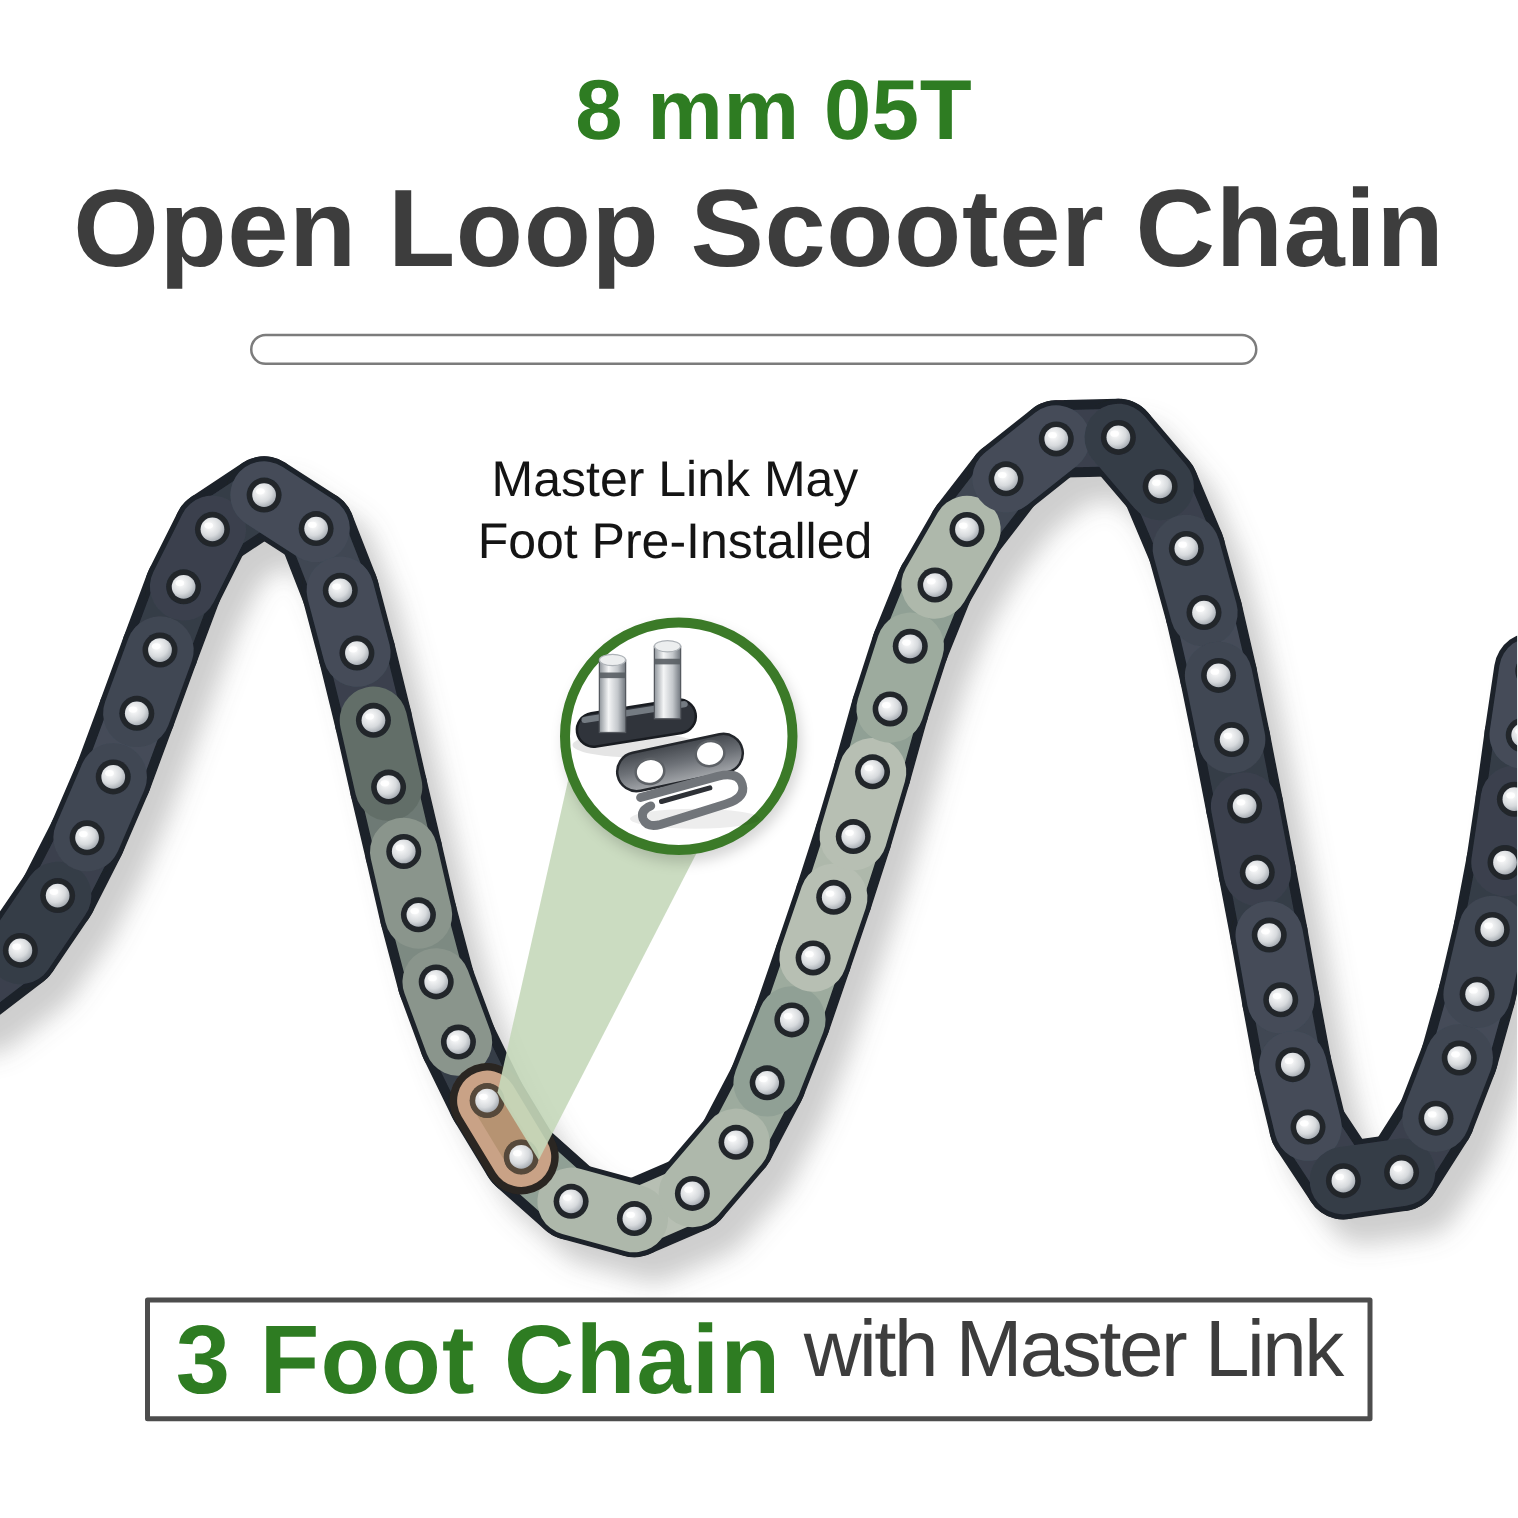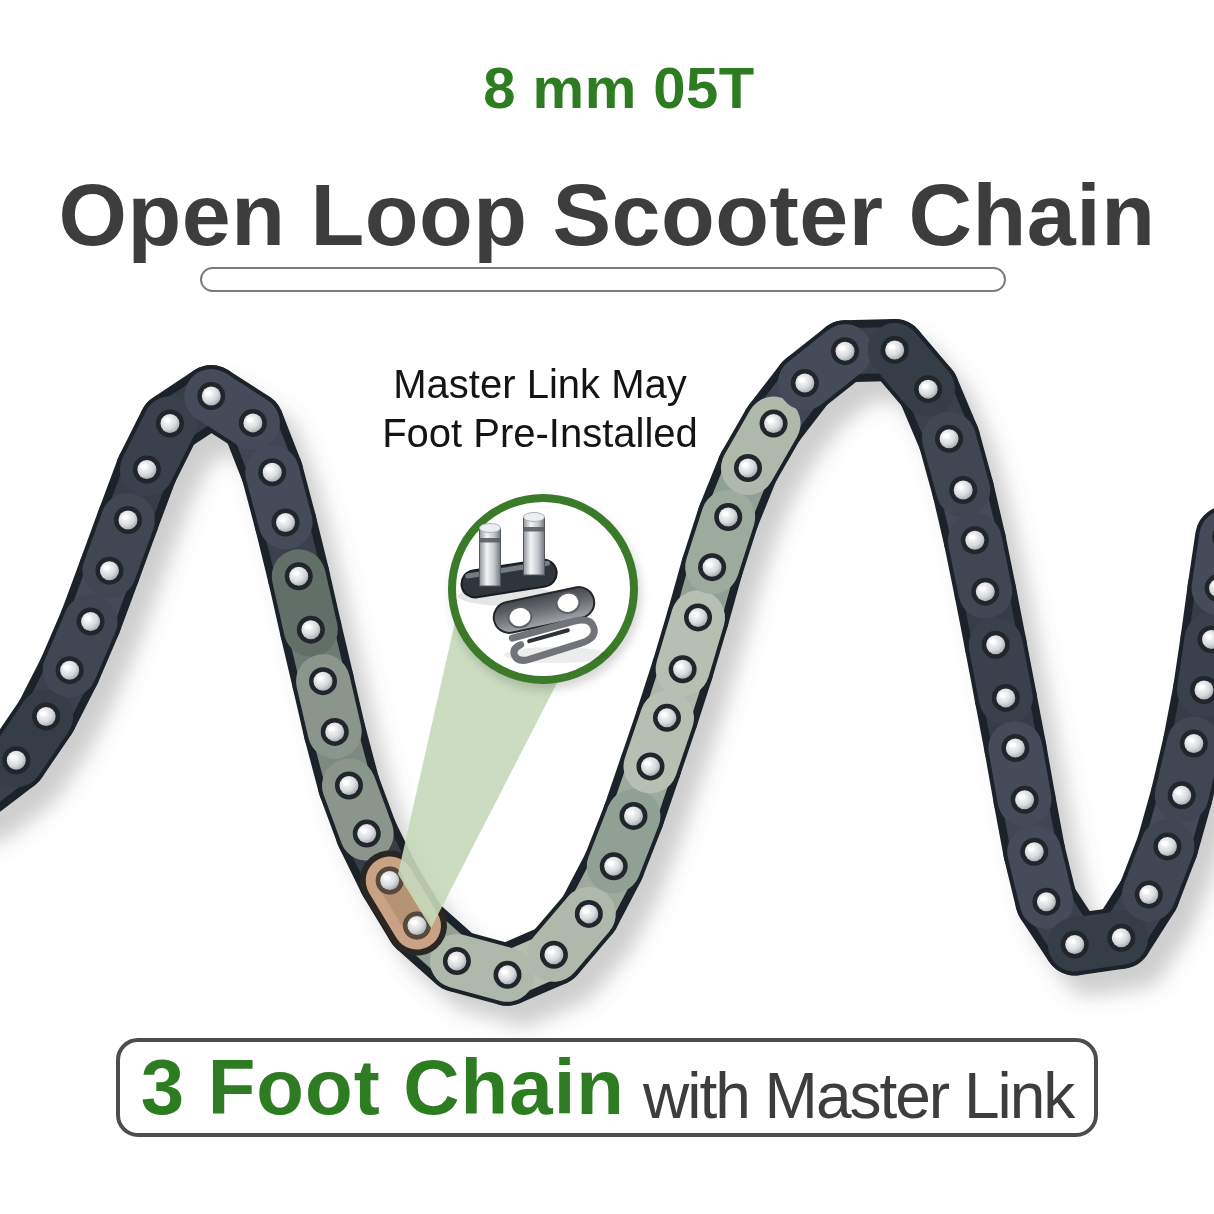--- a/index.html
+++ b/index.html
@@ -5,24 +5,24 @@
   * { margin:0; padding:0; box-sizing:border-box; }
   html,body { width:1214px; height:1214px; }
   body { font-family:"Liberation Sans", sans-serif; background:#ffffff; }
 
   .page { position:relative; width:1214px; height:1214px;
           background:var(--background,#ffffff); overflow:hidden; }
 
   
   .title { position:absolute; top:40px; left:0; width:100%; text-align:center;
            font-weight:700; letter-spacing:.5px; }
-  .title .size { display:block; font-size:58px; line-height:96px;
+  .title .size { display:block; font-size:68px; line-height:96px;
                  color:var(--accent-green,#2e7c22);margin-left:24px; }
   .title .name { display:block; font-size:88px; line-height:94px;
-                 color:var(--title-gray,#3d3d3d);margin-top:32px; }
+                 color:var(--title-gray,#3d3d3d); }
 
   .pill { position:absolute; left:200px; top:267px; width:806px; height:25px;
           background:#fff; border:2px solid var(--pill-border,#7c7c7c);
           border-radius:13px; }
 
   
   .callout { position:absolute; top:360px; left:0; width:1080px; text-align:center;
              font-size:40px; line-height:49px; color:var(--callout-black,#141414); }
 
   
@@ -30,22 +30,22 @@
 
   
   .badge { position:absolute; left:448px; top:494px; width:190px; height:190px;
            border-radius:50%; background:#fff;
            border:8px solid var(--ring-green,#3b7a28);
            filter:drop-shadow(3px 6px 5px rgba(0,0,0,.16)); }
   .badge svg { position:absolute; left:0; top:0; width:174px; height:174px; }
 
   
   .banner { position:absolute; left:116px; top:1038px; width:982px; height:99px;
-            border:4px solid var(--banner-border,#4d4d4d); border-radius:22px;
-            background:#fff; display:flex; align-items:flex-end; justify-content:center; }
+            border:4px solid var(--banner-border,#4d4d4d); border-radius:2px;
+            background:#fff; display:flex; align-items:flex-start; justify-content:center; }
   .banner .len { font-size:78px; font-weight:700; letter-spacing:1px;
                  color:var(--accent-green,#2e7c22); }
   .banner .suf { font-size:64px; letter-spacing:-2px; margin-left:18px;
                  color:var(--title-gray,#3d3d3d); }
 </style>
 </head>
 <body>
 
 <div class="page">
 

